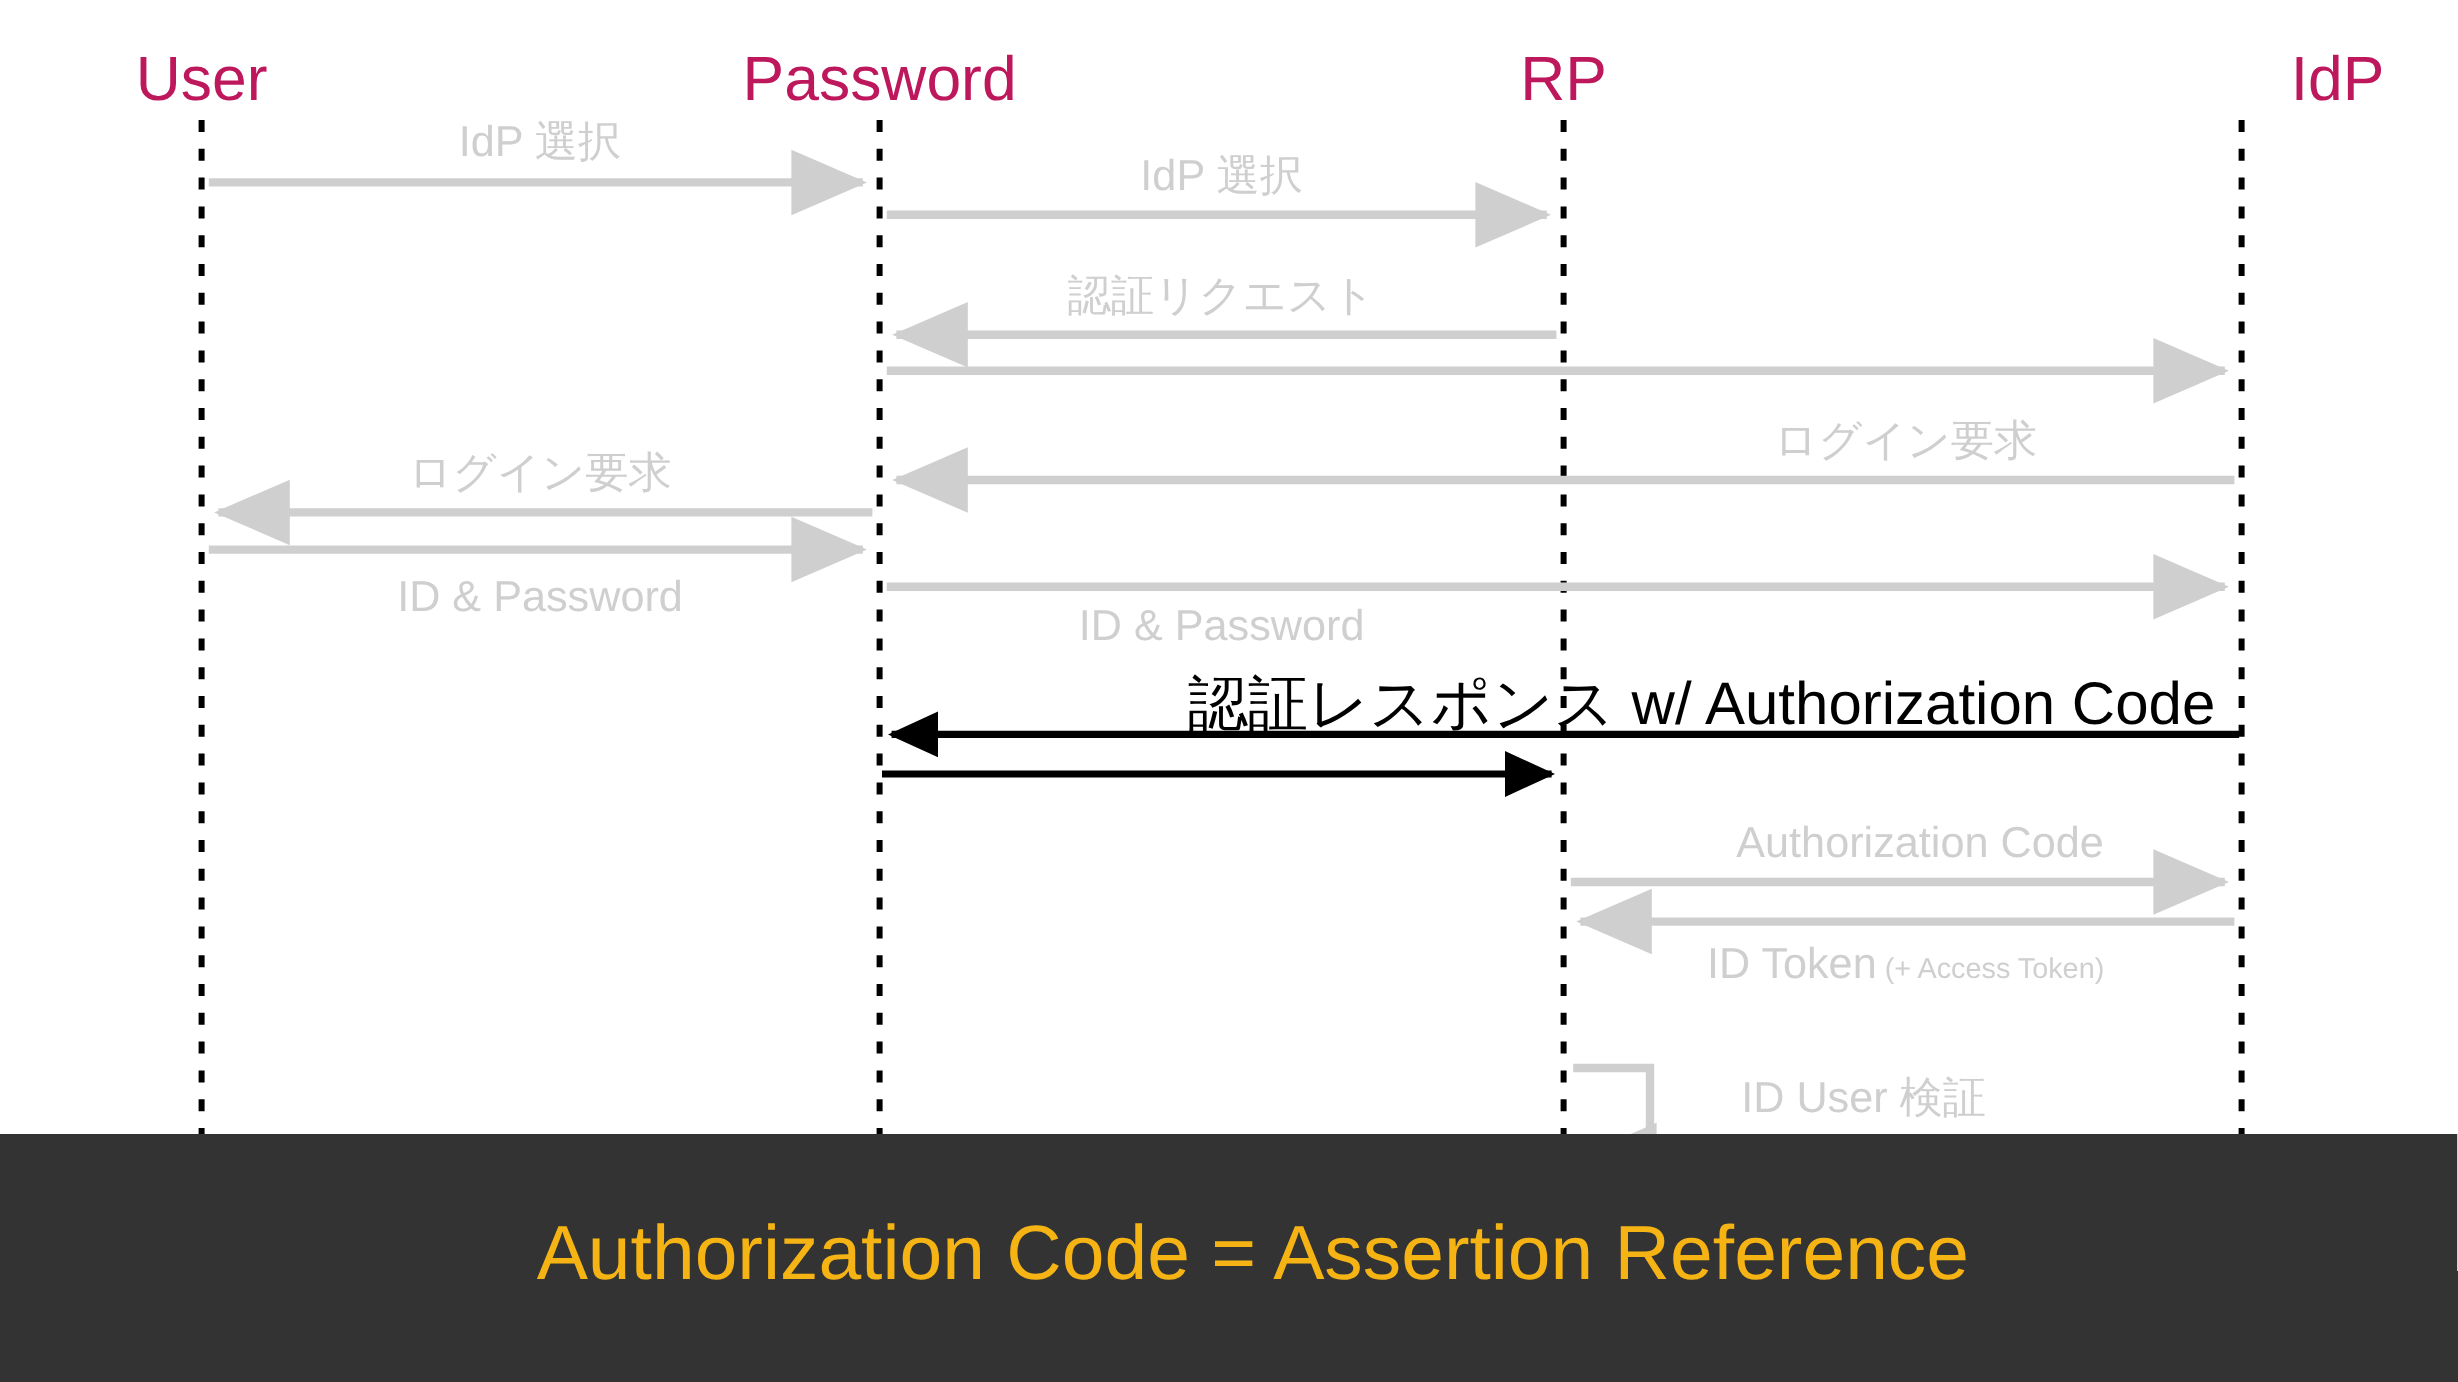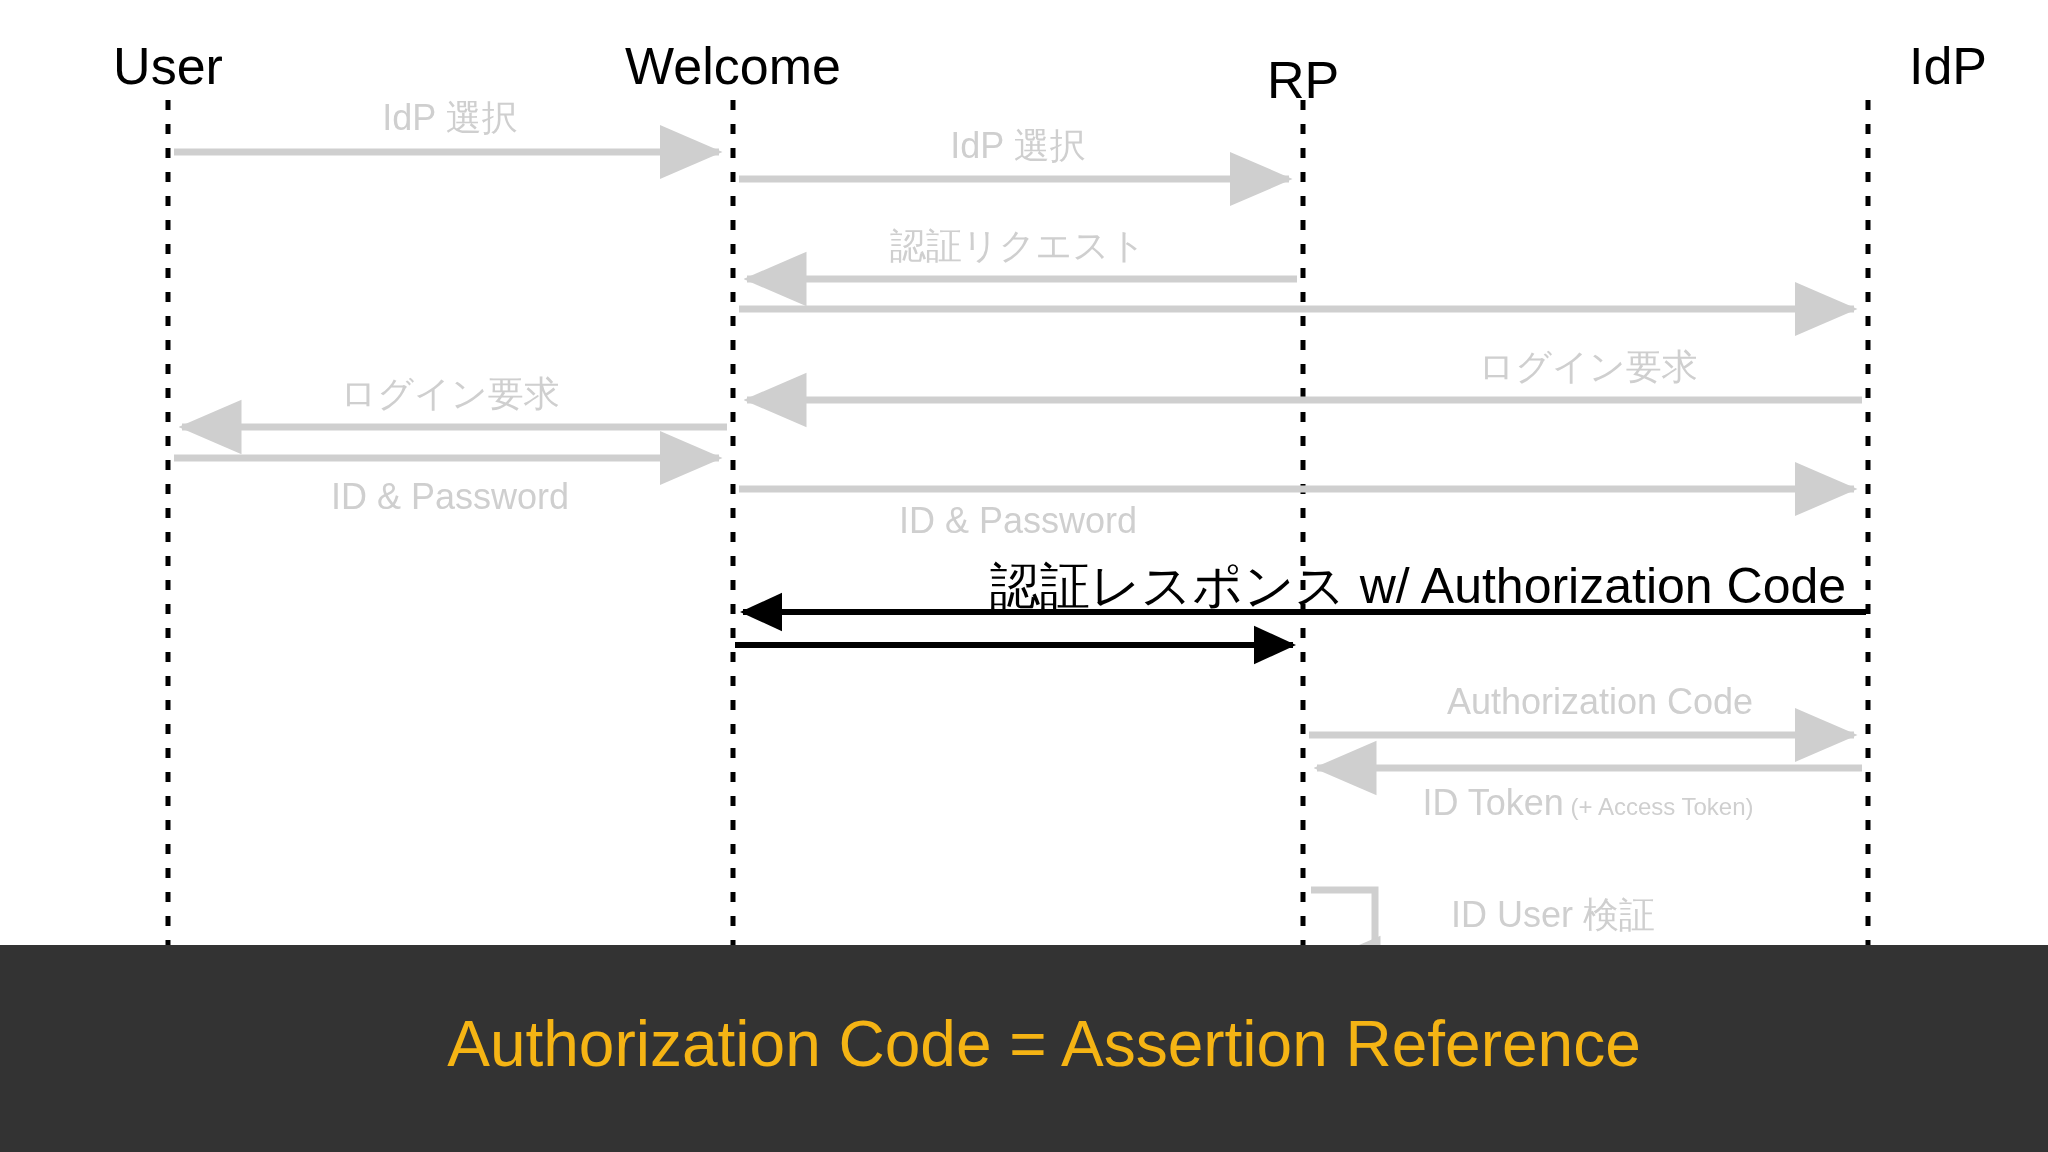--- a/index.html
+++ b/index.html
@@ -21,21 +21,21 @@
     top: 0;
     width: 2048px;
     height: 1152px;
   }
   .actor-label {
     position: absolute;
     transform: translateX(-50%);
     font-family: "Liberation Sans", "DejaVu Sans", sans-serif;
     font-size: 52px;
     font-weight: 400;
-    color: #000000;
+    color: #be185d;
     white-space: nowrap;
     line-height: 1;
   }
   .msg-label {
     position: absolute;
     transform: translateX(-50%);
     font-family: "Liberation Sans", "DejaVu Sans", sans-serif;
     white-space: nowrap;
     line-height: 1;
   }
@@ -104,22 +104,22 @@
         <line x1="1309" x2="1854" y1="735" y2="735" stroke="#cfcfcf" stroke-width="7" marker-end="url(#arrow-faint)"></line>
         <line x1="1862" x2="1317" y1="768" y2="768" stroke="#cfcfcf" stroke-width="7" marker-end="url(#arrow-faint)"></line>
         <line x1="1297" x2="747" y1="1000" y2="1000" stroke="#cfcfcf" stroke-width="7" marker-end="url(#arrow-faint)"></line>
         <line x1="727" x2="182" y1="1036" y2="1036" stroke="#cfcfcf" stroke-width="7" marker-end="url(#arrow-faint)"></line>
         <path d="M1311,890 H1375 V963 H1321" fill="none" stroke="#cfcfcf" stroke-width="7" marker-end="url(#arrow-faint)"></path>
       </g>
   </svg>
 
   <div id="actor-labels">
       <div class="actor-label" style="left: 168px; top: 40px;">User</div>
-      <div class="actor-label" style="left: 733px; top: 40px;">Welcome</div>
-      <div class="actor-label" style="left: 1303px; top: 40px; margin-top: 14px;">RP</div>
+      <div class="actor-label" style="left: 733px; top: 40px;">Password</div>
+      <div class="actor-label" style="left: 1303px; top: 40px;">RP</div>
       <div class="actor-label" style="left: 1948px; top: 40px;">IdP</div>
     </div>
   <div id="message-labels">
       <div class="msg-label faint" style="left: 450px; top: 100px;">IdP 選択</div>
       <div class="msg-label faint" style="left: 1018px; top: 128px;">IdP 選択</div>
       <div class="msg-label faint" style="left: 1018px; top: 228px; font-family: Liberation Serif, serif;">認証リクエスト</div>
       <div class="msg-label faint" style="left: 1588px; top: 349px;">ログイン要求</div>
       <div class="msg-label faint" style="left: 450px; top: 376px;">ログイン要求</div>
       <div class="msg-label faint" style="left: 450px; top: 479px;">ID &amp; Password</div>
       <div class="msg-label faint" style="left: 1018px; top: 503px;">ID &amp; Password</div>

